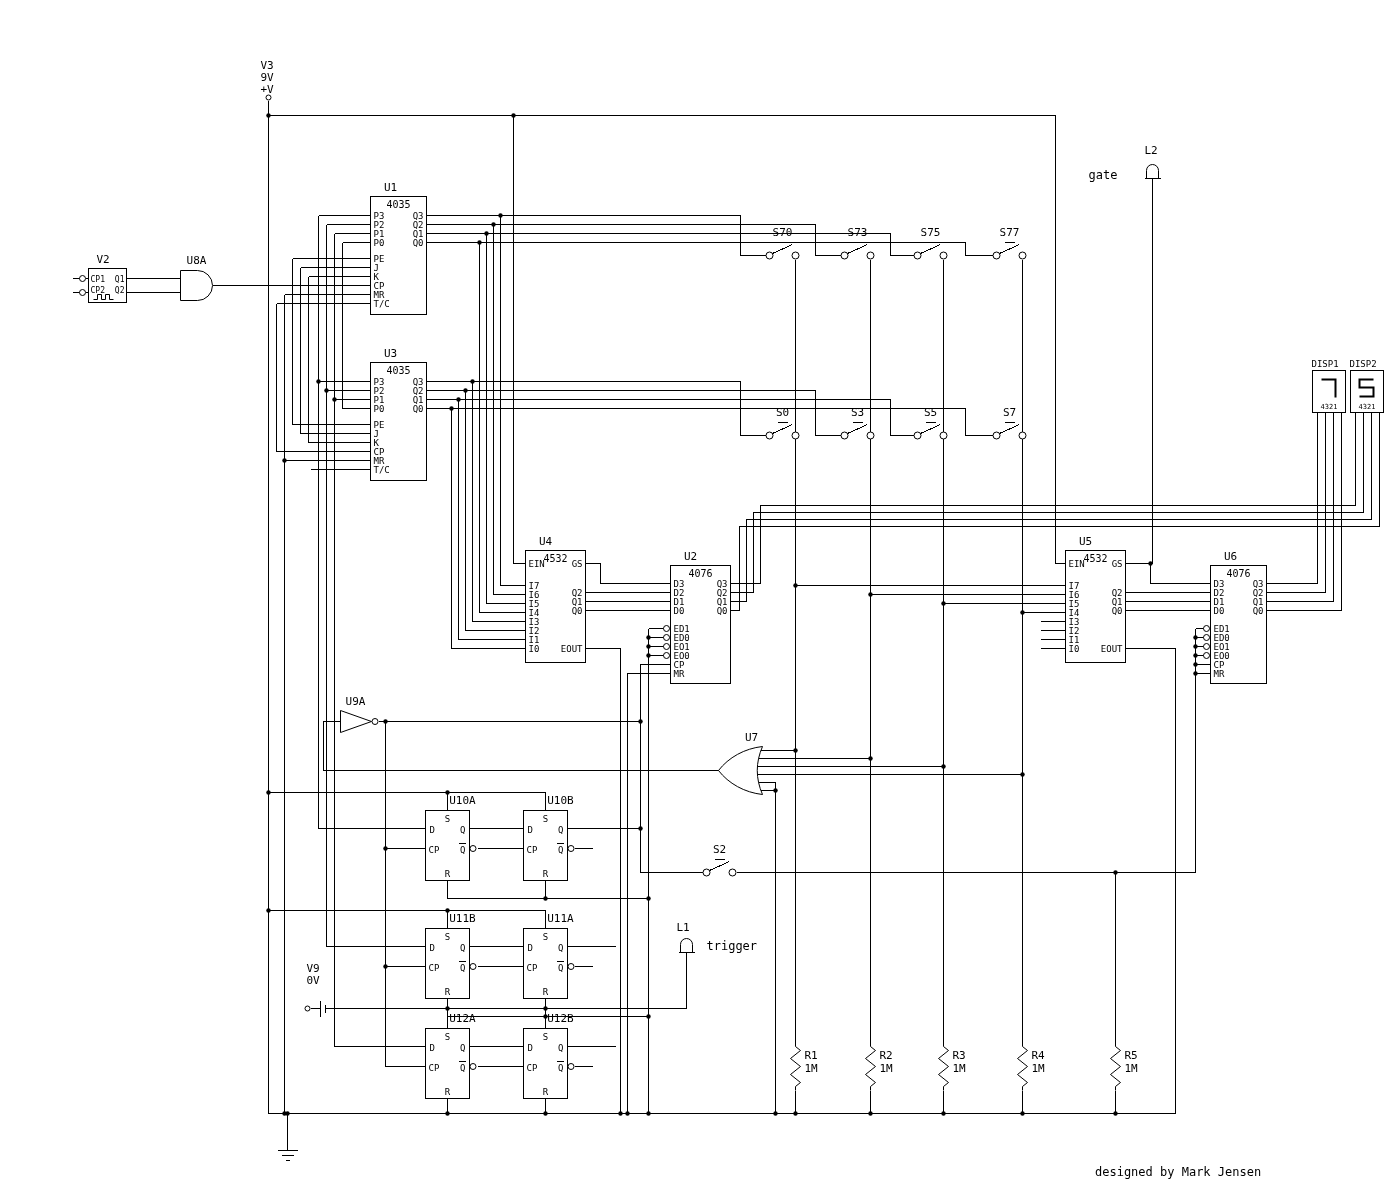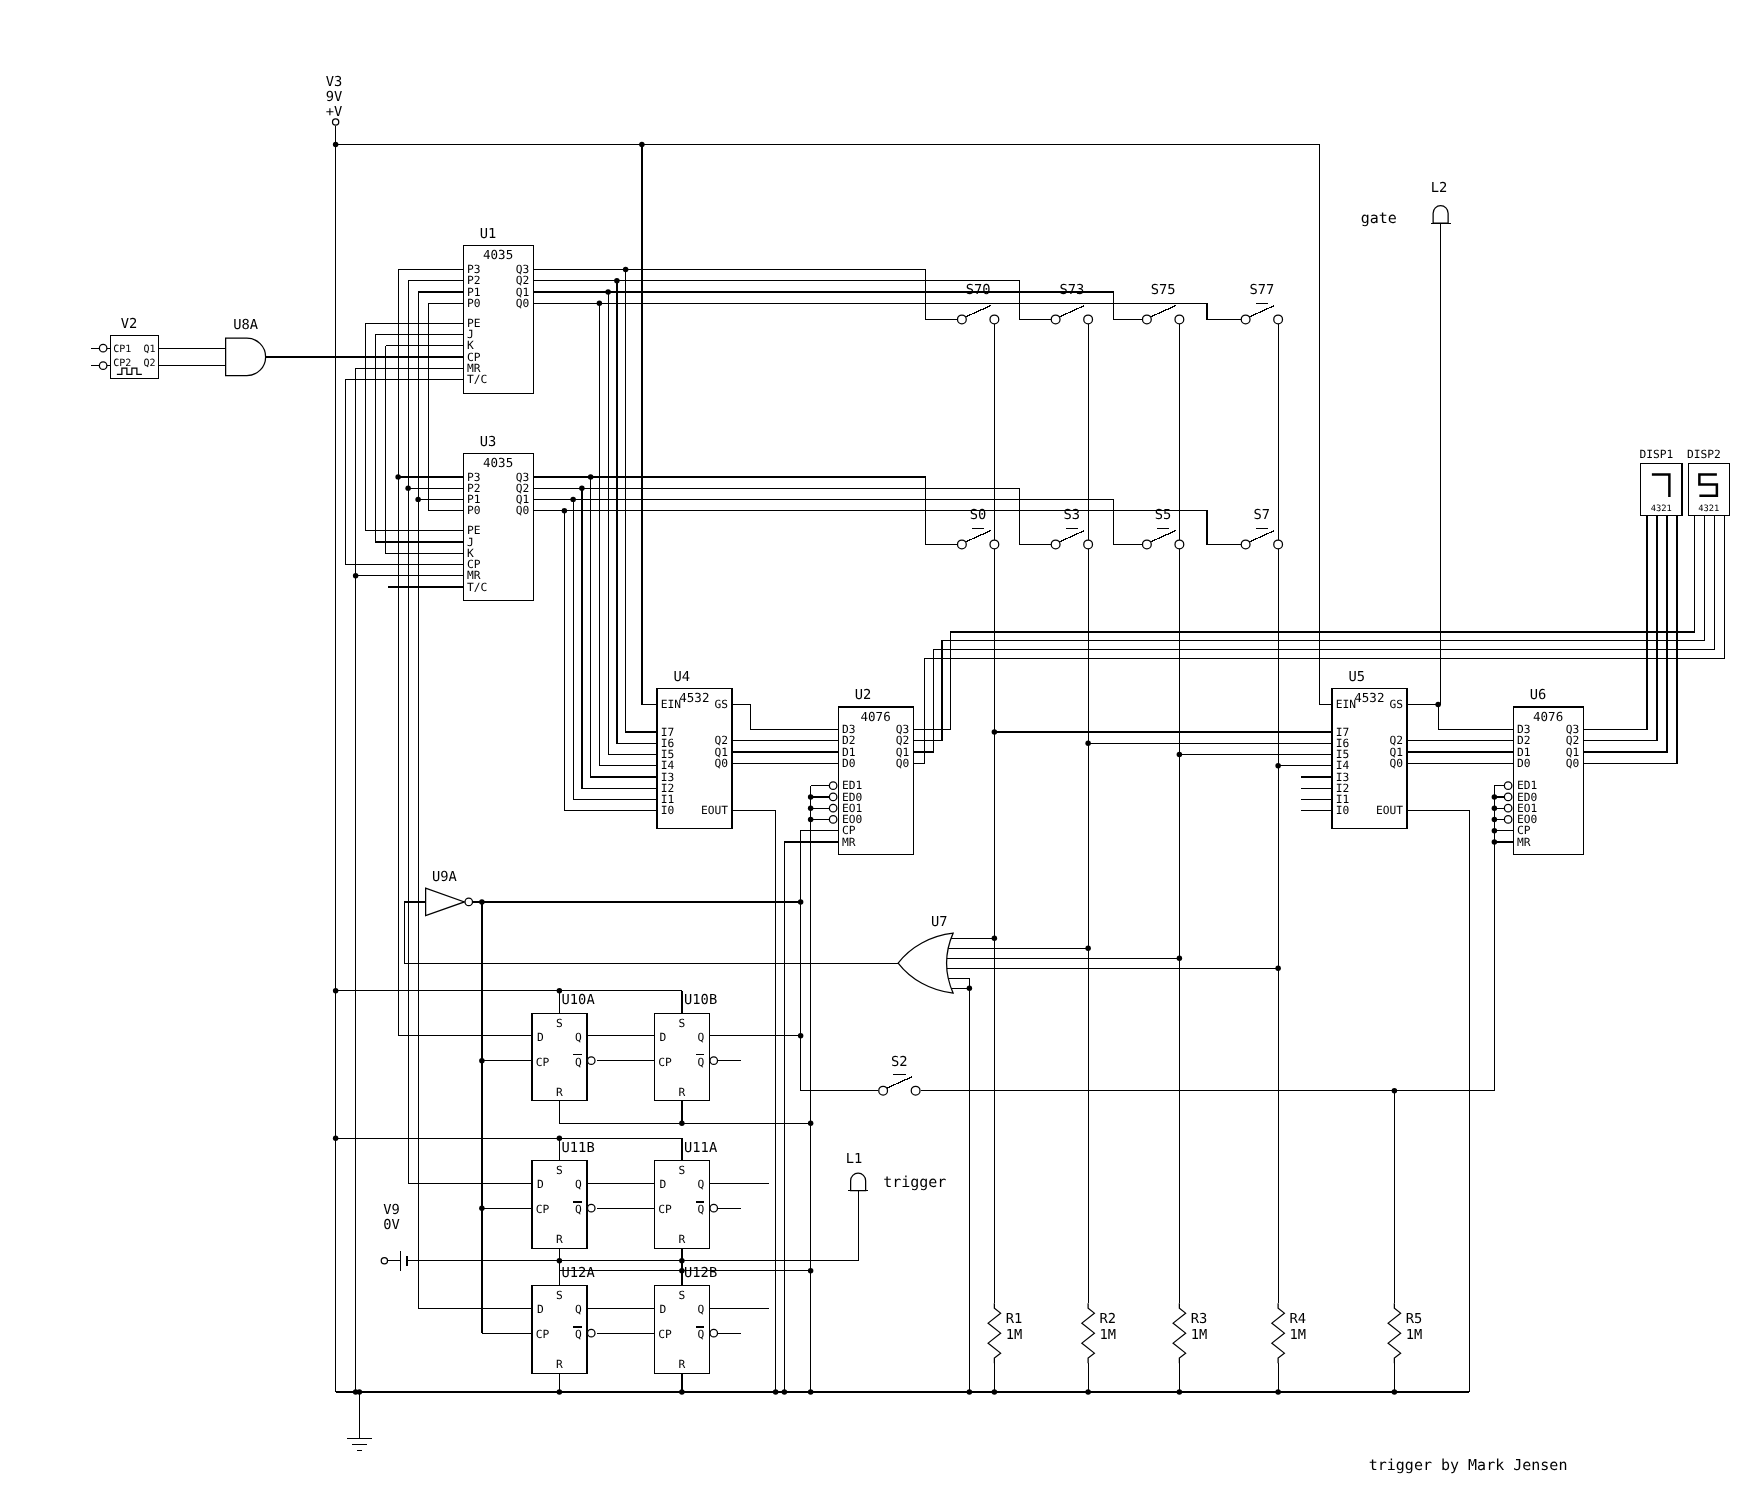--- a/index.html
+++ b/index.html
@@ -579,17 +579,17 @@
           <text x="751" y="740" font-size="11" text-anchor="middle">U7</text>
         </g>
         <g>
           <line x1="277" y1="1150" x2="297" y2="1150" stroke="#000000" stroke-width="1" shape-rendering="crispEdges"></line>
           <line x1="281" y1="1155" x2="293" y2="1155" stroke="#000000" stroke-width="1" shape-rendering="crispEdges"></line>
           <line x1="285" y1="1160" x2="289" y2="1160" stroke="#000000" stroke-width="1" shape-rendering="crispEdges"></line>
         </g>
       </g>
     </svg>
   <div class="credits">
-    <div>trigger by Mark Jensen</div>
+    <div>designed by Mark Jensen</div>
     
     
   </div>
 </div>
 
 </body></html>

